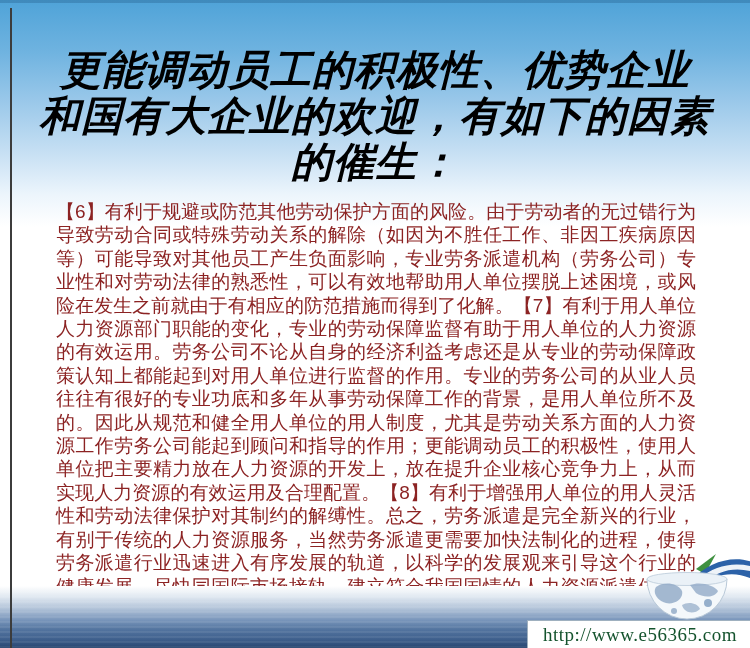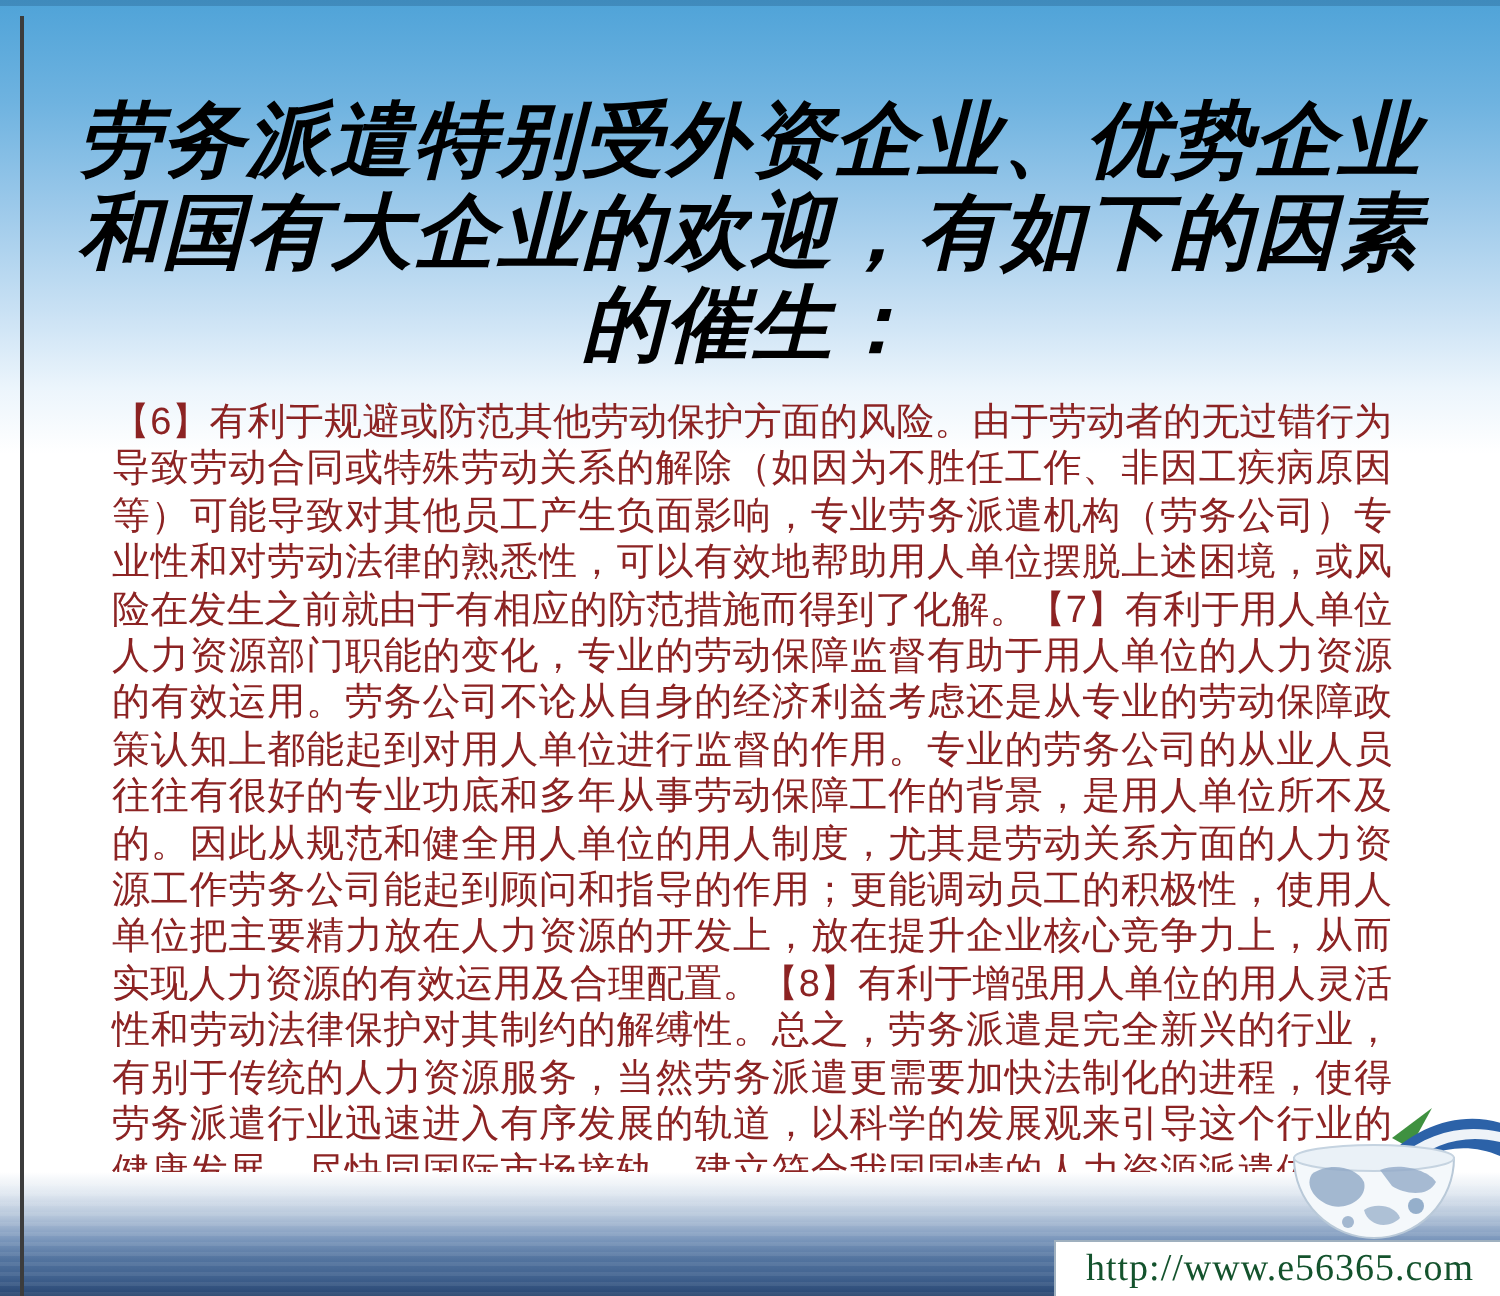--- a/index.html
+++ b/index.html
@@ -40,21 +40,21 @@
   }
   .url-text{font-family:Liberation Serif, serif;font-size:19px;color:#14532d;letter-spacing:.5px;}
 </style>
 </head>
 <body>
 
 <div class="slide">
 
   <div class="top-edge"></div>
 
-  <h1 class="title">劳务派遣特别受外资企业、优势企业
+  <h1 class="title">更能调动员工的积极性、优势企业
 和国有大企业的欢迎，有如下的因素
 的催生：</h1>
 
   <p class="body-text"><span>【6】有利于规避或防范其他劳动保护方面的风险。由于劳动者的无过错行为导致劳动合同或特殊劳动关系的解除（如因为不胜任工作、非因工疾病原因等）可能导致对其他员工产生负面影响，专业劳务派遣机构（劳务公司）专业性和对劳动法律的熟悉性，可以有效地帮助用人单位摆脱上述困境，或风险在发生之前就由于有相应的防范措施而得到了化解。【7】有利于用人单位人力资源部门职能的变化，专业的劳动保障监督有助于用人单位的人力资源的有效运用。劳务公司不论从自身的经济利益考虑还是从专业的劳动保障政策认知上都能起到对用人单位进行监督的作用。专业的劳务公司的从业人员往往有很好的专业功底和多年从事劳动保障工作的背景，是用人单位所不及的。因此从规范和健全用人单位的用人制度，尤其是劳动关系方面的人力资源工作劳务公司能起到顾问和指导的作用；更能调动员工的积极性，使用人单位把主要精力放在人力资源的开发上，放在提升</span><span class="u">企业核心竞争力</span><span>上，从而实现人力资源的有效运用及合理配</span><span class="u">置</span><span>。【8】有利于增强用人单位的用人灵活性和劳动法律保护对其制约的解缚性。总之，劳务派遣是完全新兴的行业，有别于传统的人力资源服务，当然劳务派遣更需要加快法制化的进程，使得劳务派遣行业迅速进入有序发展的轨道，以科学的发展观来引导这个行业的健康发展，尽快同国际市场接轨，建立符合我国国情的人力资源派遣体系和制度。</span><span class="return-mark"> ↵</span></p>
 
   <div class="ocean"></div>
 
   <svg class="globe" width="118" height="74" viewBox="0 0 118 74" xmlns="http://www.w3.org/2000/svg">
     <defs>
       <clipPath id="bowlClip">

